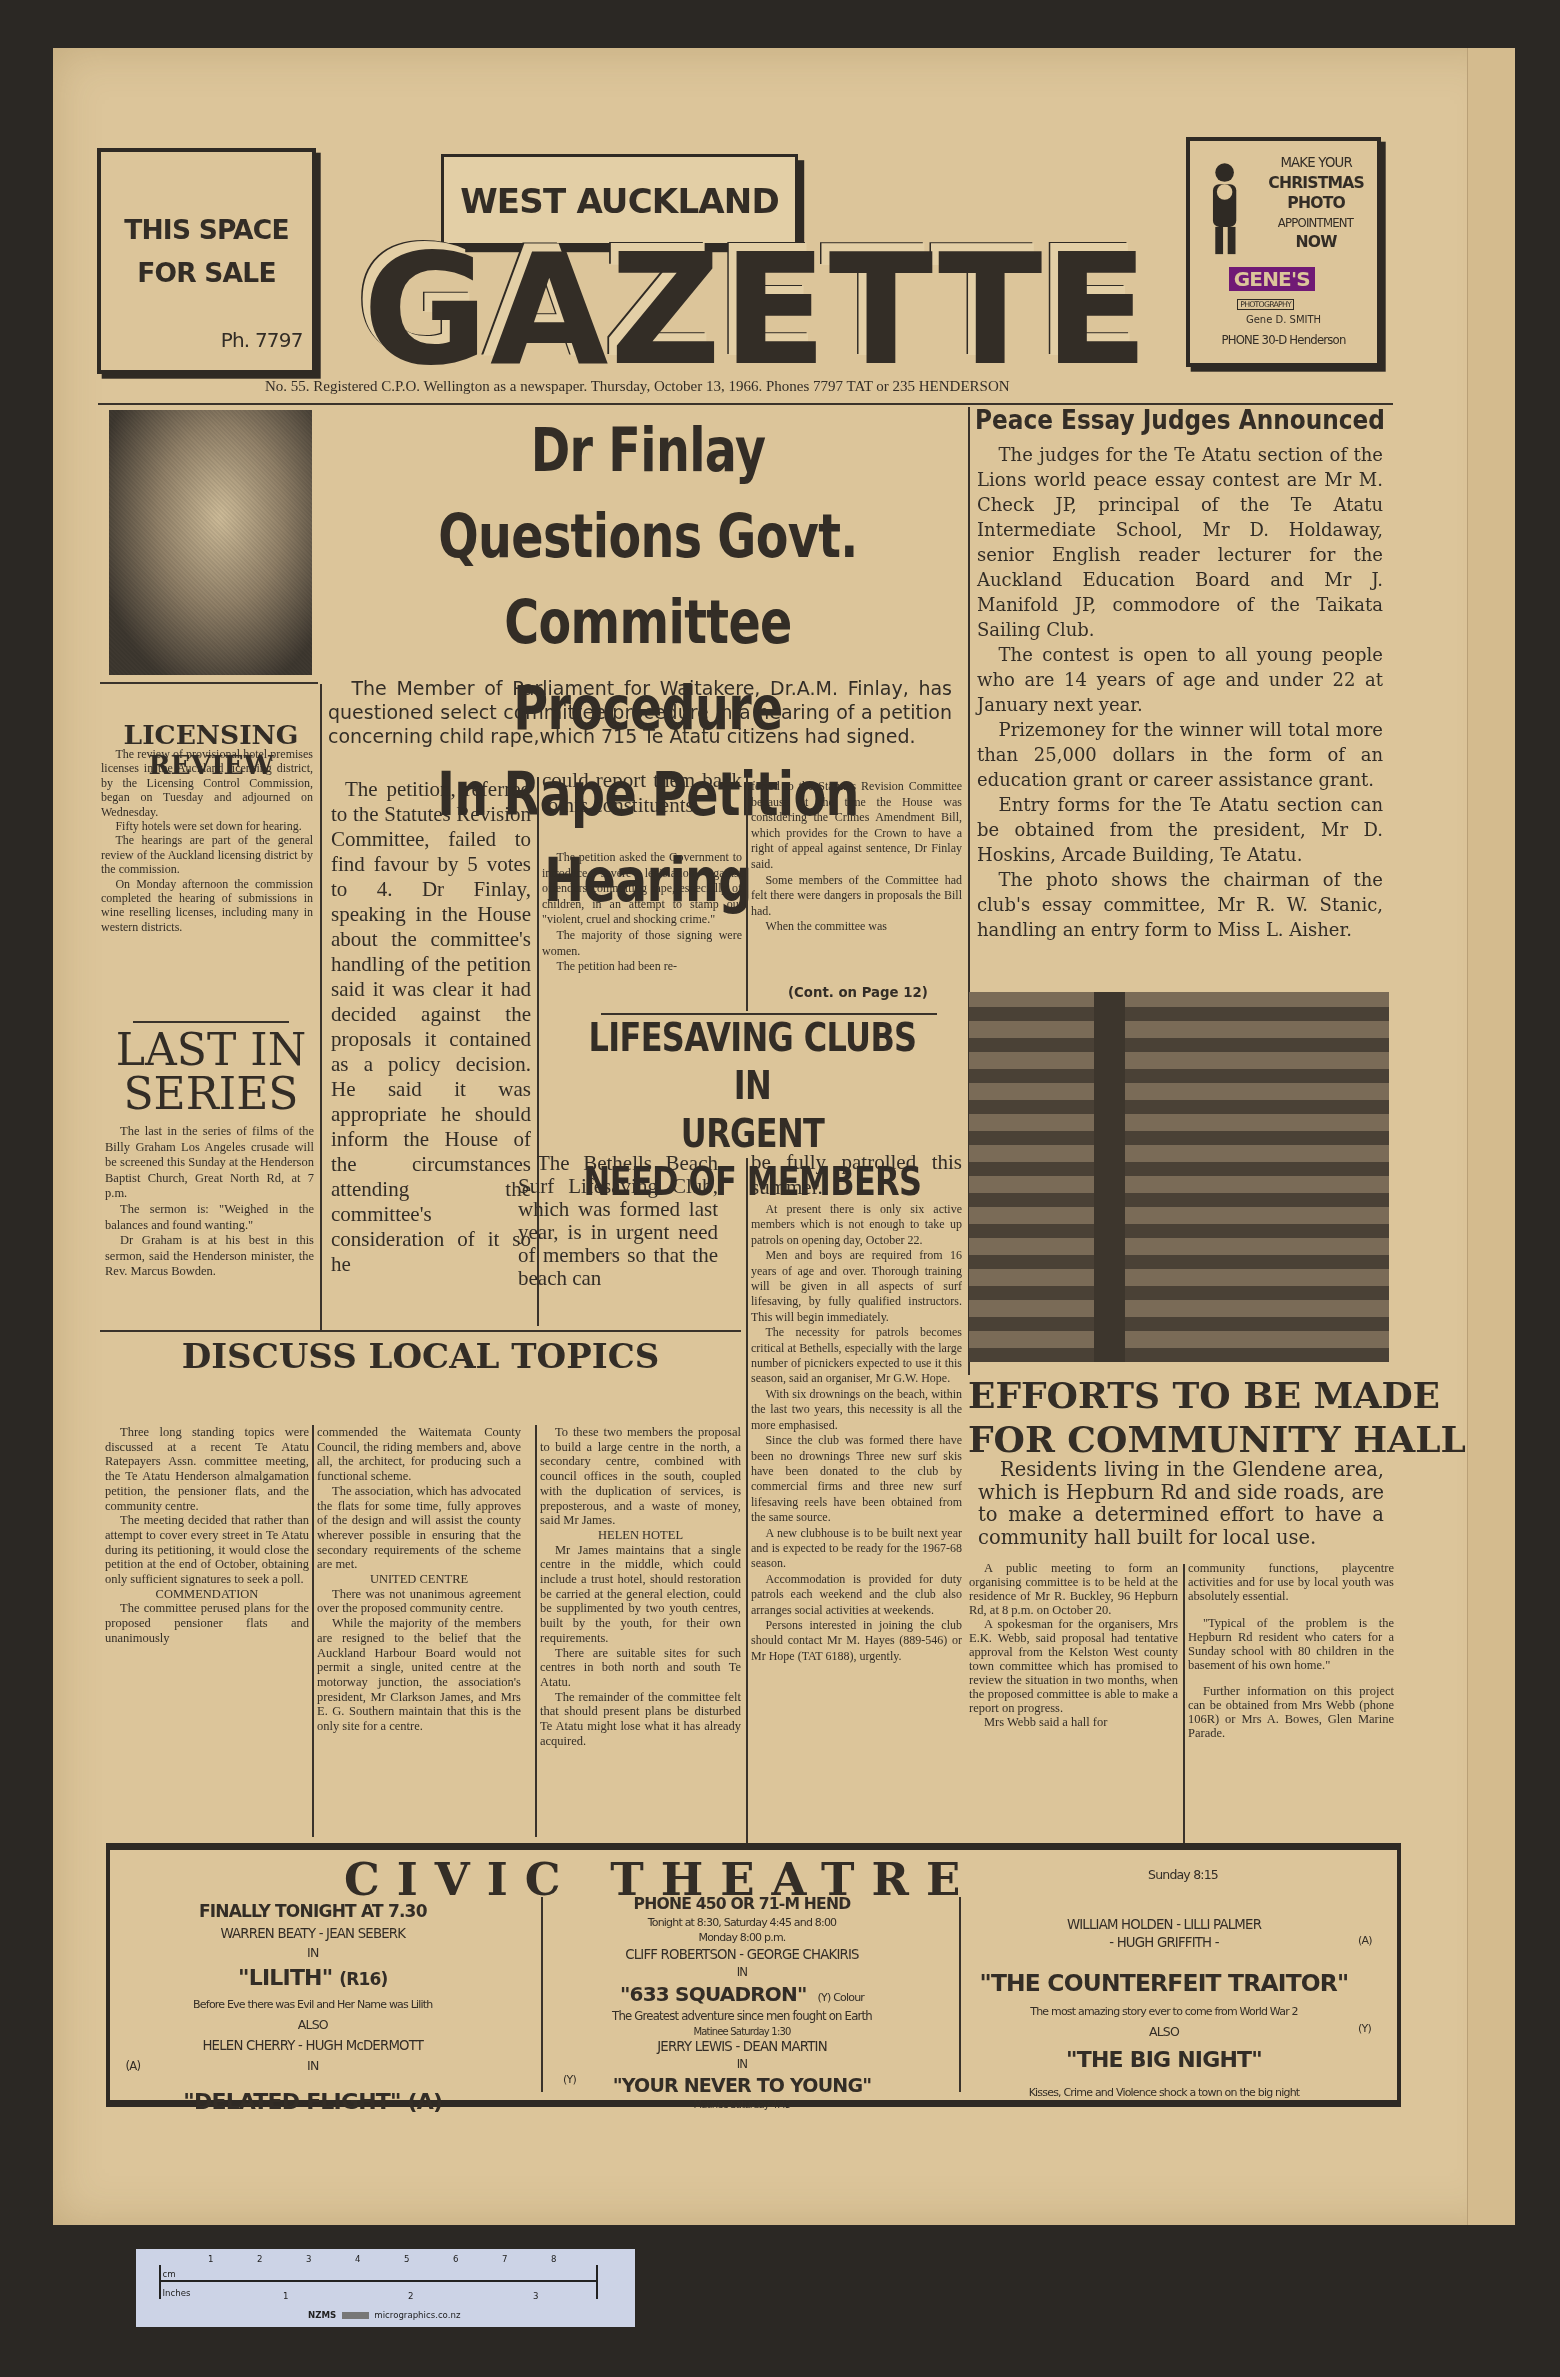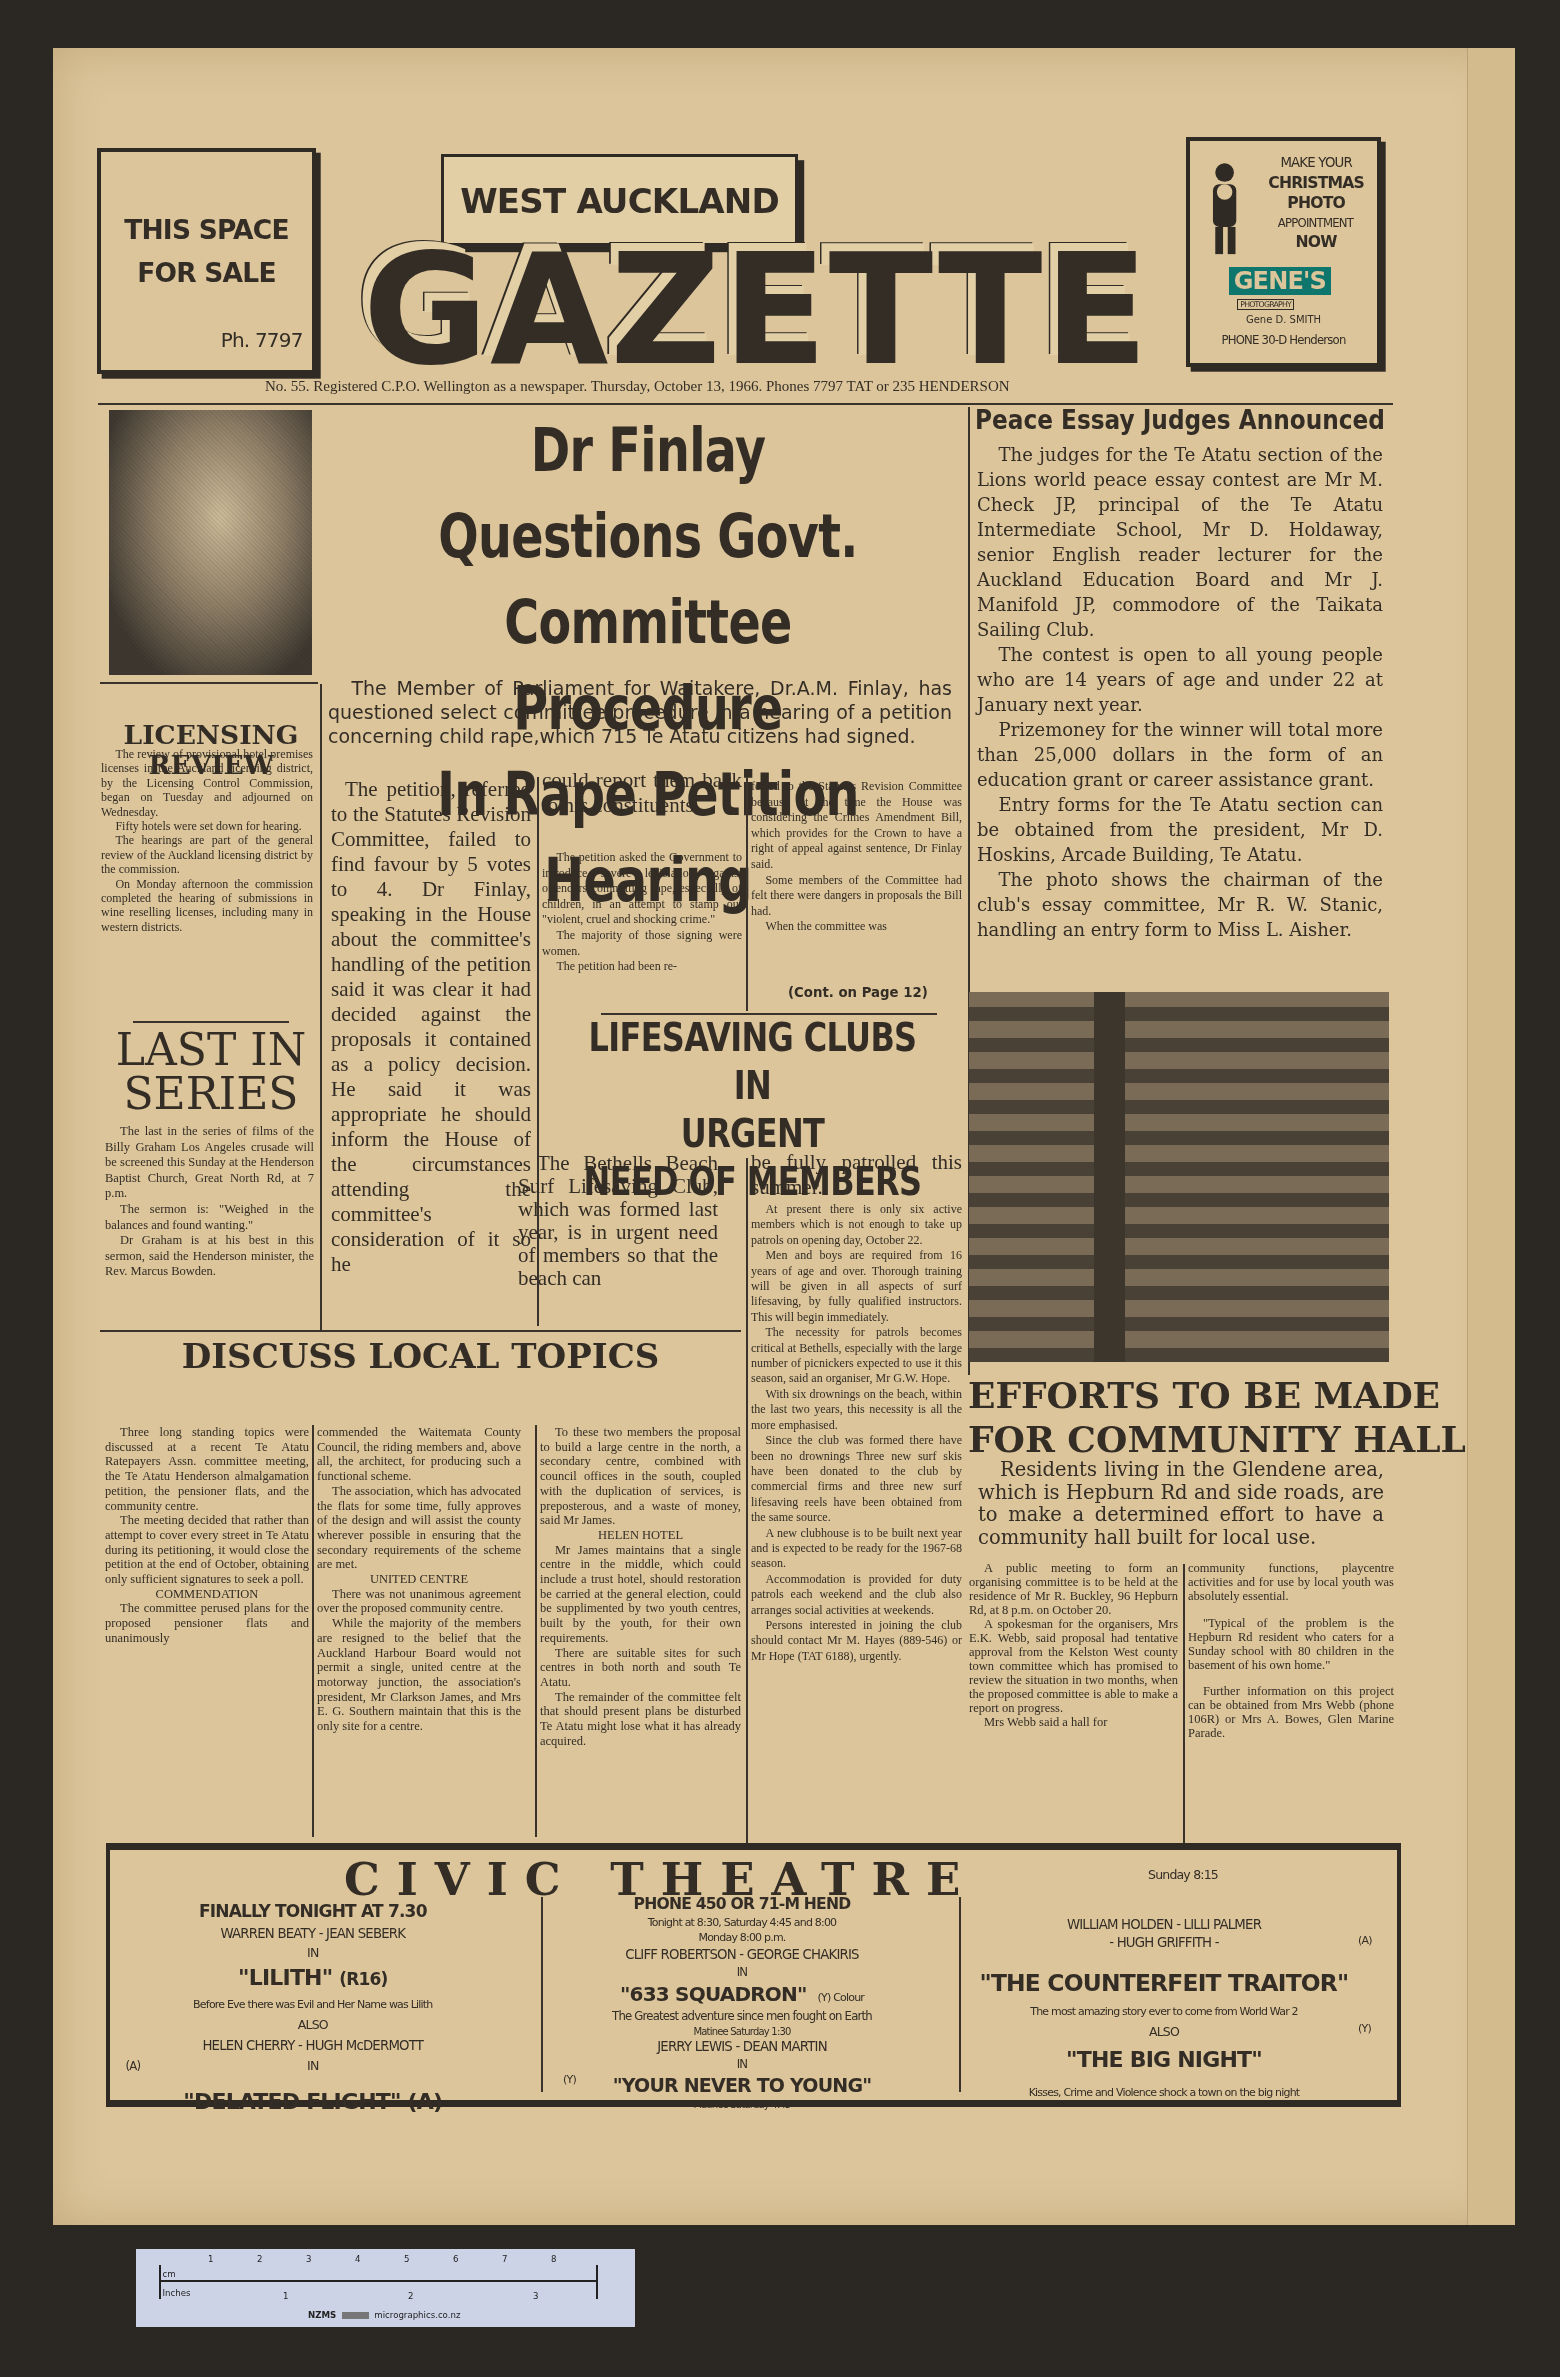--- a/index.html
+++ b/index.html
@@ -62,21 +62,21 @@
         <rect x="18" y="90" width="10" height="35" fill="#2f2a24"></rect>
         <rect x="34" y="90" width="10" height="35" fill="#2f2a24"></rect>
         <circle cx="30" cy="45" r="10" fill="#dcc59a"></circle>
       </svg>
   </div>
   <div class="abs cond ink" style="left:70px;right:4.7px;top:14px;text-align:center;font-size:13.3px;font-weight:normal;">MAKE YOUR</div>
   <div class="abs cond ink" style="left:70px;right:4.7px;top:33px;text-align:center;font-size:15.6px;">CHRISTMAS</div>
   <div class="abs cond ink" style="left:70px;right:4.7px;top:53px;text-align:center;font-size:15.6px;">PHOTO</div>
   <div class="abs cond ink" style="left:67px;right:3.1px;top:75px;text-align:center;font-size:11.7px;font-weight:normal;">APPOINTMENT</div>
   <div class="abs cond ink" style="left:70px;right:4.7px;top:92px;text-align:center;font-size:15.6px;">NOW</div>
-  <div class="abs cond" style="left:39px;top:126px;font-size:24px;color:#dcc59a;background:#0f766e;padding:0 4.7px;">GENE'S</div>
+  <div class="abs cond" style="left:39px;top:126px;font-size:20px;color:#dcc59a;background:#701a75;padding:0 4.7px;">GENE'S</div>
   <div class="abs cond ink" style="left:47px;top:158px;font-size:7.8px;border:0.8px solid #2f2a24;padding:0 2.3px;font-weight:normal;">PHOTOGRAPHY</div>
   <div class="abs ink" style="left:0;right:0;top:173px;text-align:center;font-size:10px;font-family:'DejaVu Sans',sans-serif;">Gene D. SMITH</div>
   <div class="abs cond ink" style="left:0;right:0;top:192px;text-align:center;font-size:11.7px;font-weight:normal;">PHONE 30-D Henderson</div>
 </div>
 
 <div class="abs body-serif ink" style="left:265px;top:378px;font-size:15px;white-space:nowrap;">No. 55.  Registered C.P.O. Wellington as a newspaper.  Thursday, October 13, 1966.  Phones 7797 TAT or 235 HENDERSON</div>
 <div class="rule" style="left:98px;top:403px;width:1295px;height:2.3px;"></div>
 
 <div class="photo" style="left:109px;top:410px;width:203px;height:265px;"></div>
 <div class="rule" style="left:100px;top:682px;width:218px;height:1.6px;"></div>

